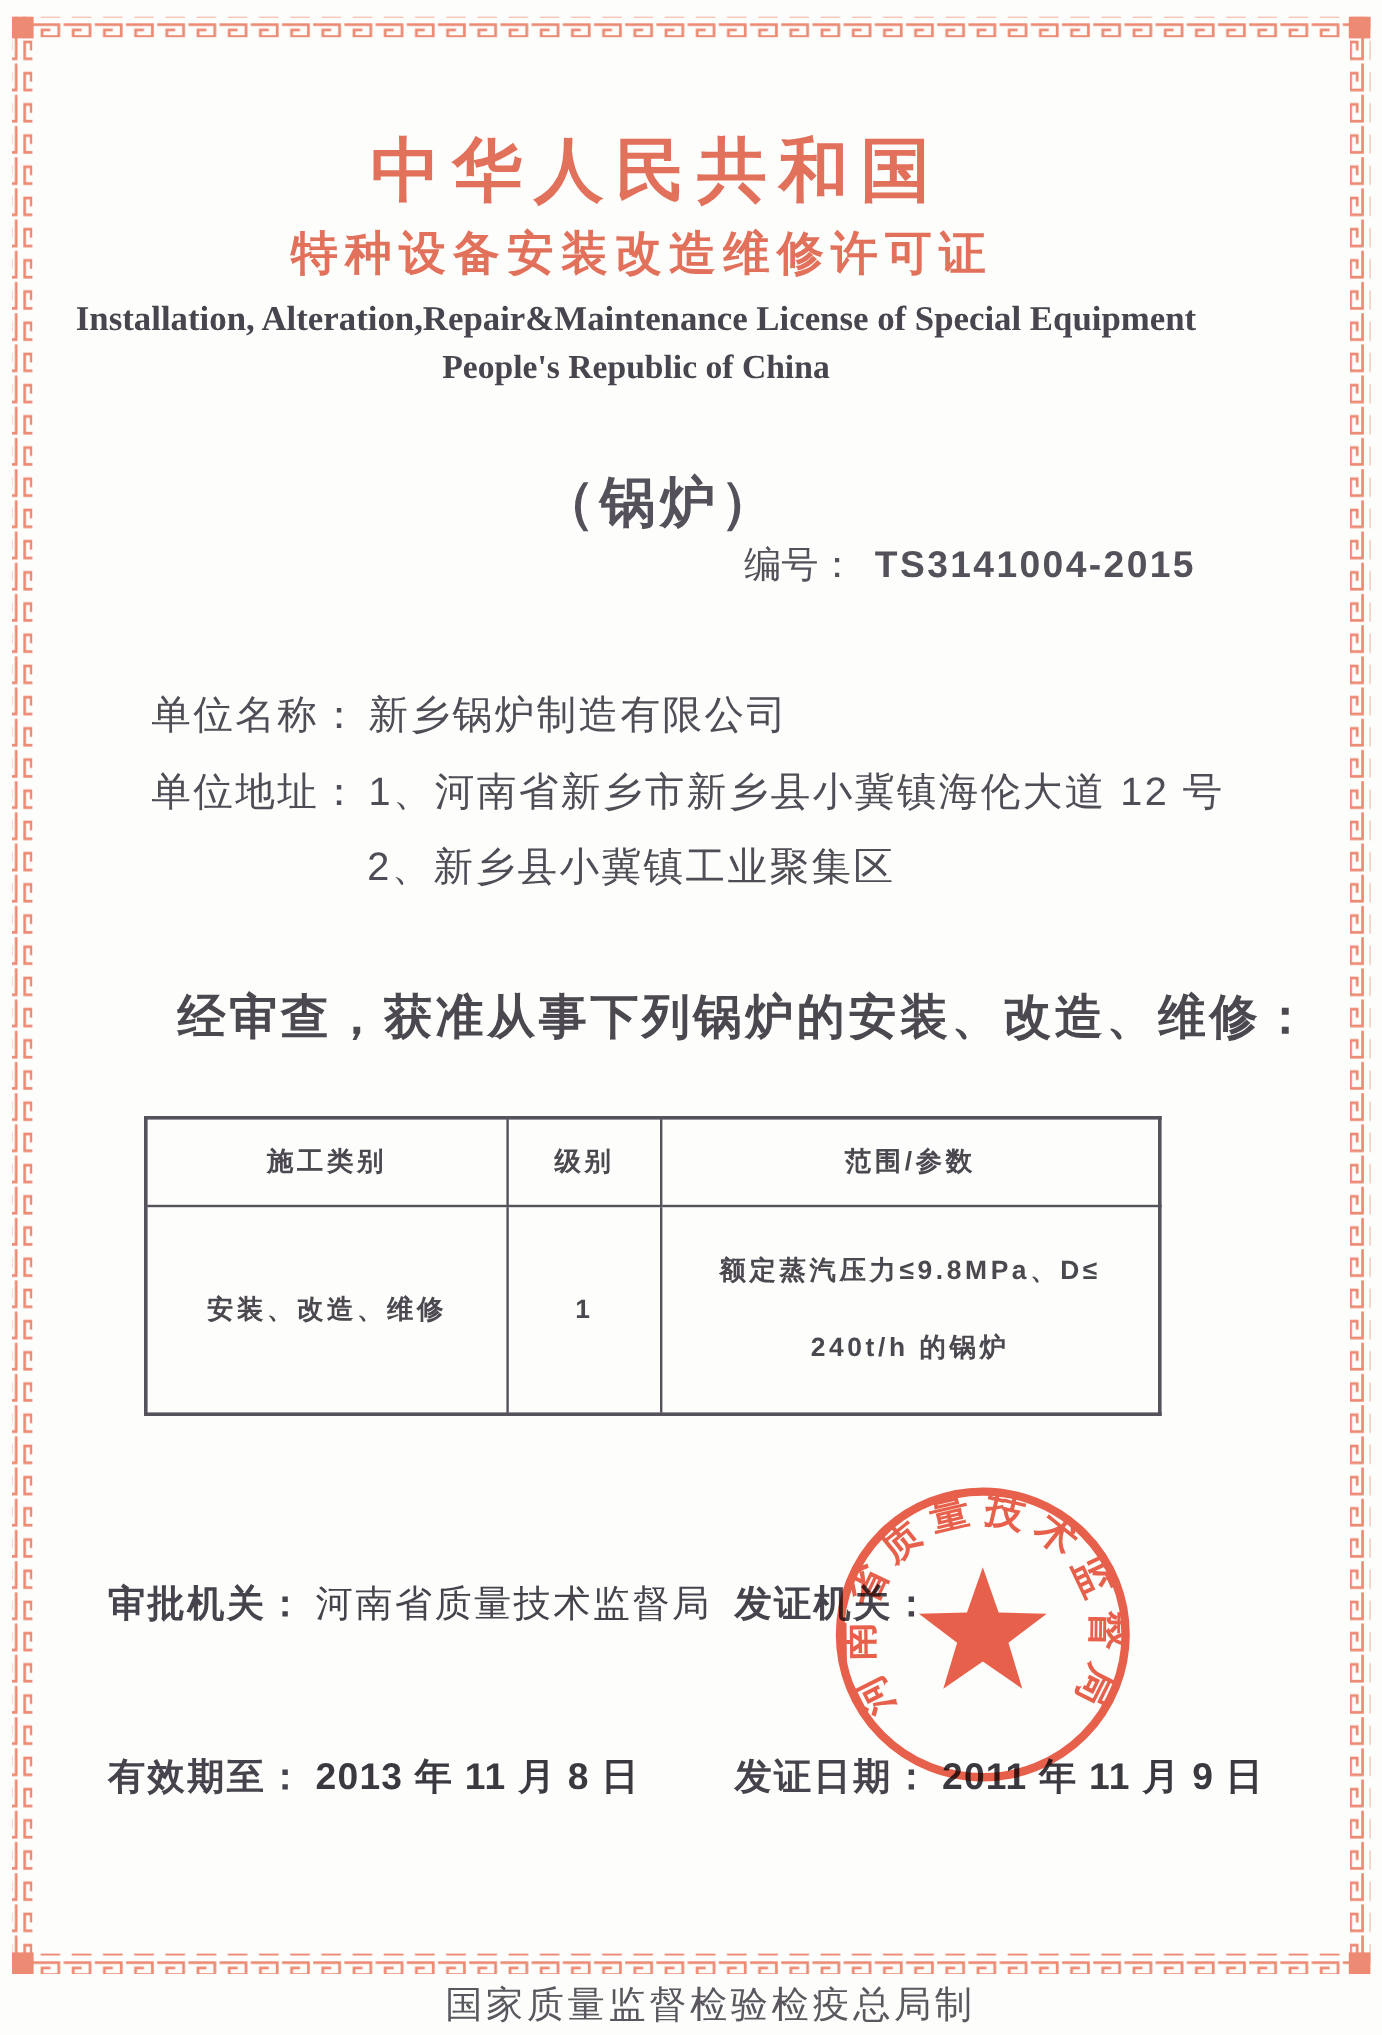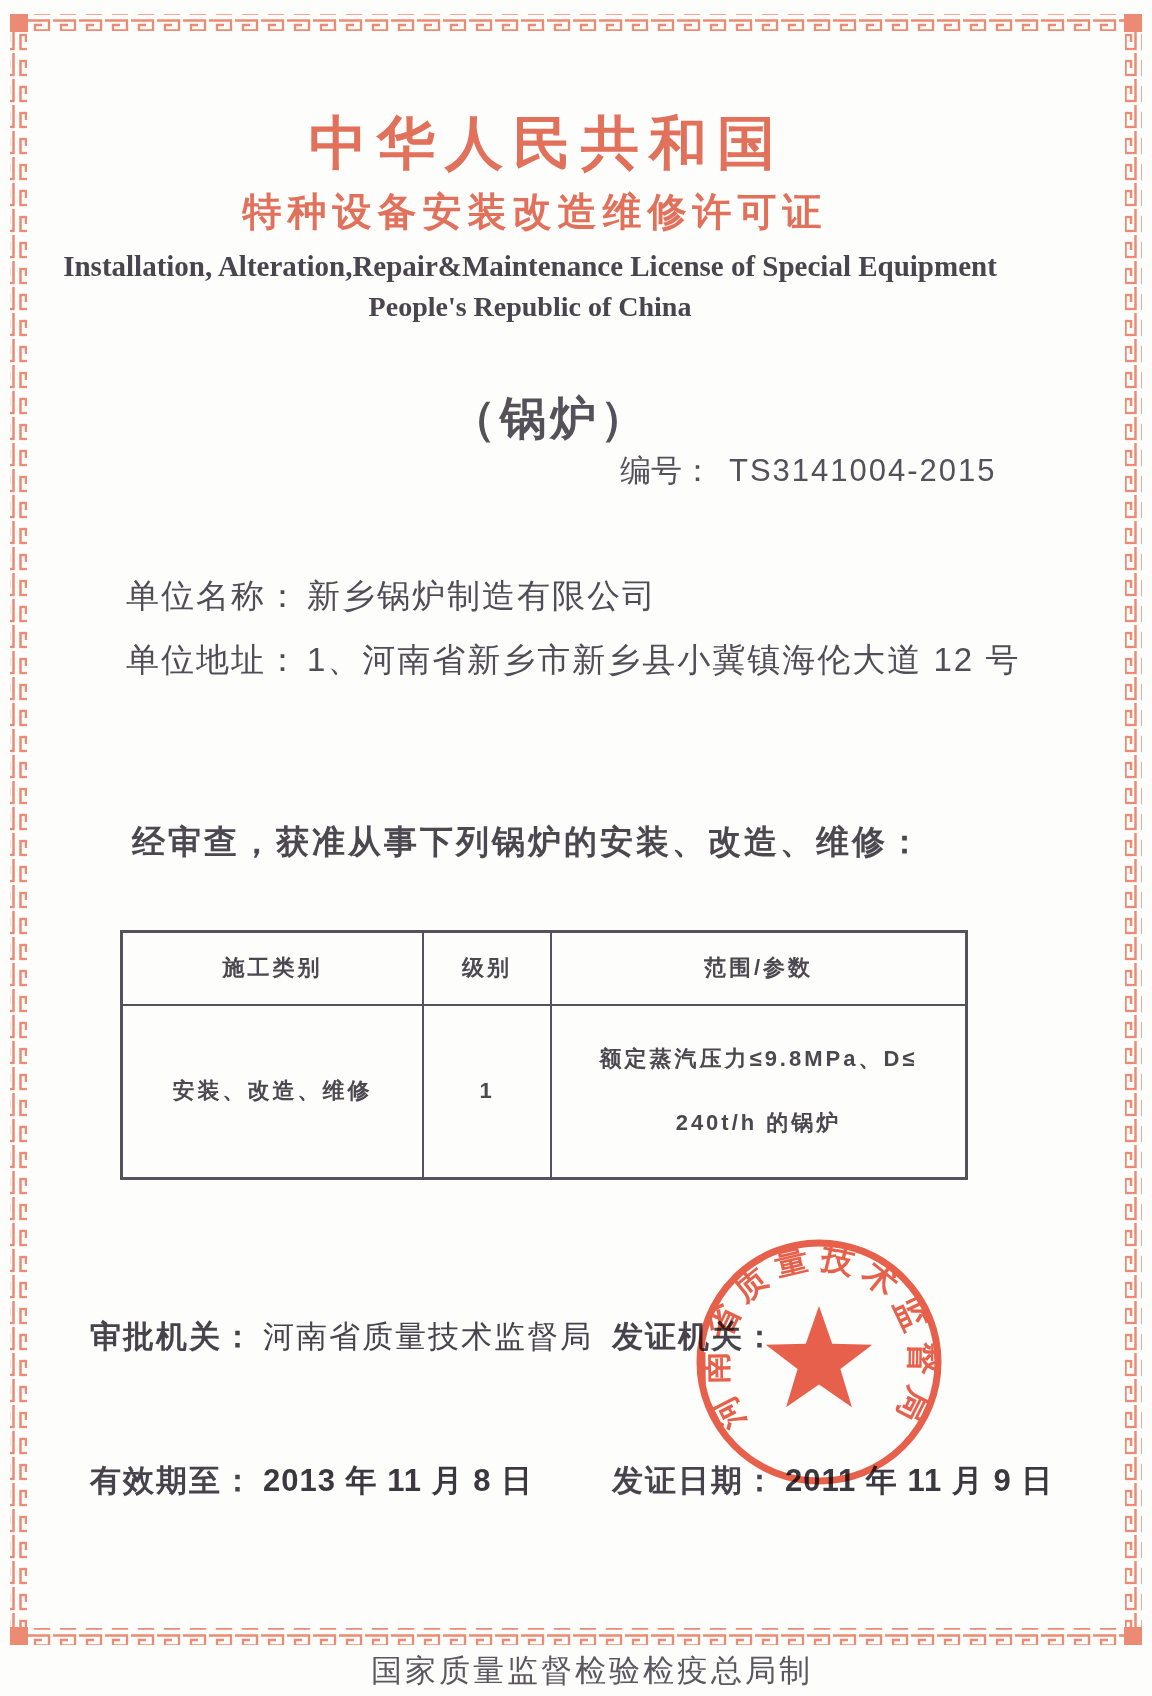--- a/index.html
+++ b/index.html
@@ -28,30 +28,30 @@
     font-weight:700;color:#49454e;
   }
   .title-en.l1{top:250px;font-size:29px;}
   .title-en.l2{top:291px;font-size:28px;}
 
   .equip{
     width:1100px;left:0;top:388px;text-align:center;
     font-size:46px;font-weight:700;color:#55515a;letter-spacing:4px;
   }
   .serial{left:620px;top:450px;font-size:31px;color:#55515a;}
-  .serial .val{font-weight:400;letter-spacing:2px;margin-left:16px;}
+  .serial .val{font-weight:700;letter-spacing:2px;margin-left:16px;}
 
   
   .field{left:90px;font-size:33px;color:#514d57;letter-spacing:2px;white-space:nowrap;margin-left:36px;}
   .field .lbl{margin-right:6px;}
   .f-name{top:574px;}
   .f-addr1{top:638px;}
   .f-addr2{top:700px;padding-left:180px;}
 
-  .review{left:132px;top:820px;font-size:33px;font-weight:600;color:#4c4850;letter-spacing:3px;}
+  .review{left:148px;top:820px;font-size:40px;font-weight:600;color:#4c4850;letter-spacing:3px;}
 
   
   .lic-table{
     left:120px;top:930px;width:838px;
     border-collapse:collapse;
     table-layout:fixed;
     color:#4c4850;
   }
   .lic-table th,.lic-table td{
     border:2px solid #56525c;
@@ -121,20 +121,21 @@
   <div class="abs serial">
     <span class="lbl">编号：</span><span class="val">TS3141004-2015</span>
   </div>
 
   <div class="abs field f-name">
     <span class="lbl">单位名称：</span><span>新乡锅炉制造有限公司</span>
   </div>
   <div class="abs field f-addr1">
     <span class="lbl">单位地址：</span><span>1、河南省新乡市新乡县小冀镇海伦大道 12 号</span>
   </div>
+  <div class="abs field f-addr2">2、新乡县小冀镇工业聚集区</div>
 
   <div class="abs review">经审查，获准从事下列锅炉的安装、改造、维修：</div>
 
   <table class="abs lic-table">
     <thead>
       <tr>
         <th class="col1">施工类别</th>
         <th class="col2">级别</th>
         <th class="col3">范围/参数</th>
       </tr>

